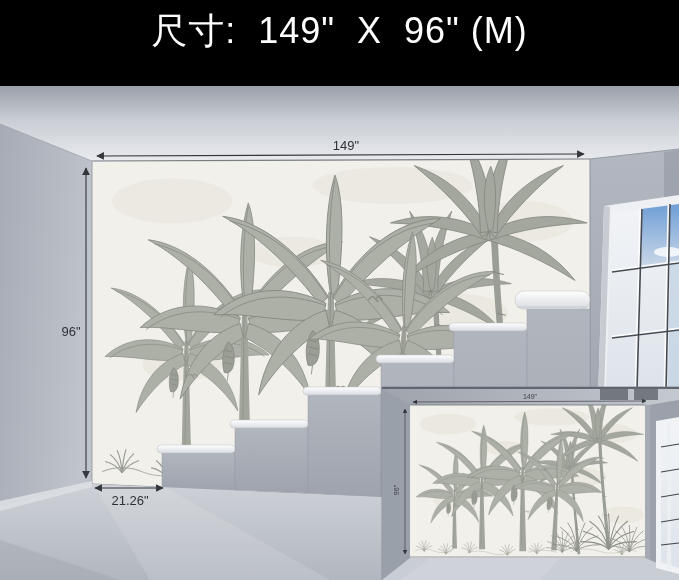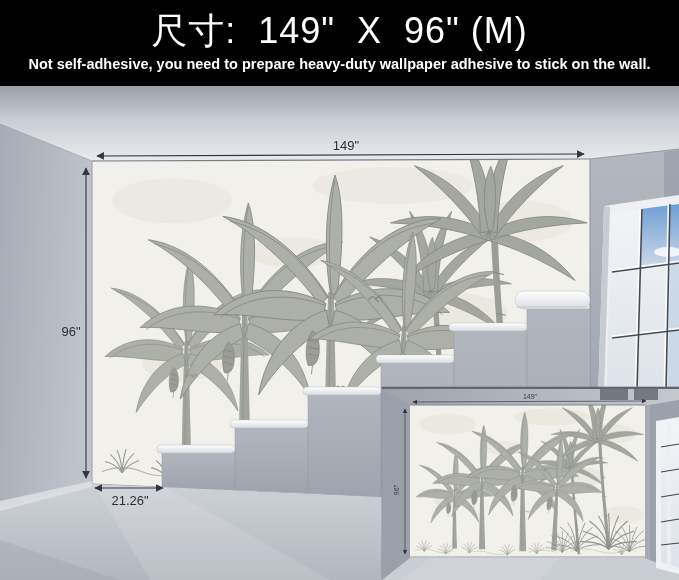--- a/index.html
+++ b/index.html
@@ -23,21 +23,20 @@
   .dim{fill:#2e3136;font-family:"Liberation Sans",sans-serif;font-size:13px;}
   .dim-small{fill:#3a3d42;font-family:"Liberation Sans",sans-serif;font-size:7px;}
 </style>
 </head>
 <body>
 
 <div class="page">
 
   <div class="header">
     <div class="title">尺寸:  149"  X  96" (M)</div>
-    <div class="subtitle">Not self-adhesive, you need to prepare heavy-duty wallpaper adhesive to stick on the wall.</div>
   </div>
 
   <svg class="scene" width="679" height="494" viewBox="0 86 679 494" xmlns="http://www.w3.org/2000/svg">
     <defs>
       <linearGradient id="gCeil" x1="0" y1="0" x2="0" y2="1">
         <stop offset="0" stop-color="#9aa0a9"></stop>
           <stop offset="0.45" stop-color="#c9cdd4"></stop>
           <stop offset="1" stop-color="#e9ebee"></stop>
       </linearGradient>
       <linearGradient id="gLWall" x1="0" y1="0" x2="1" y2="0.25">

